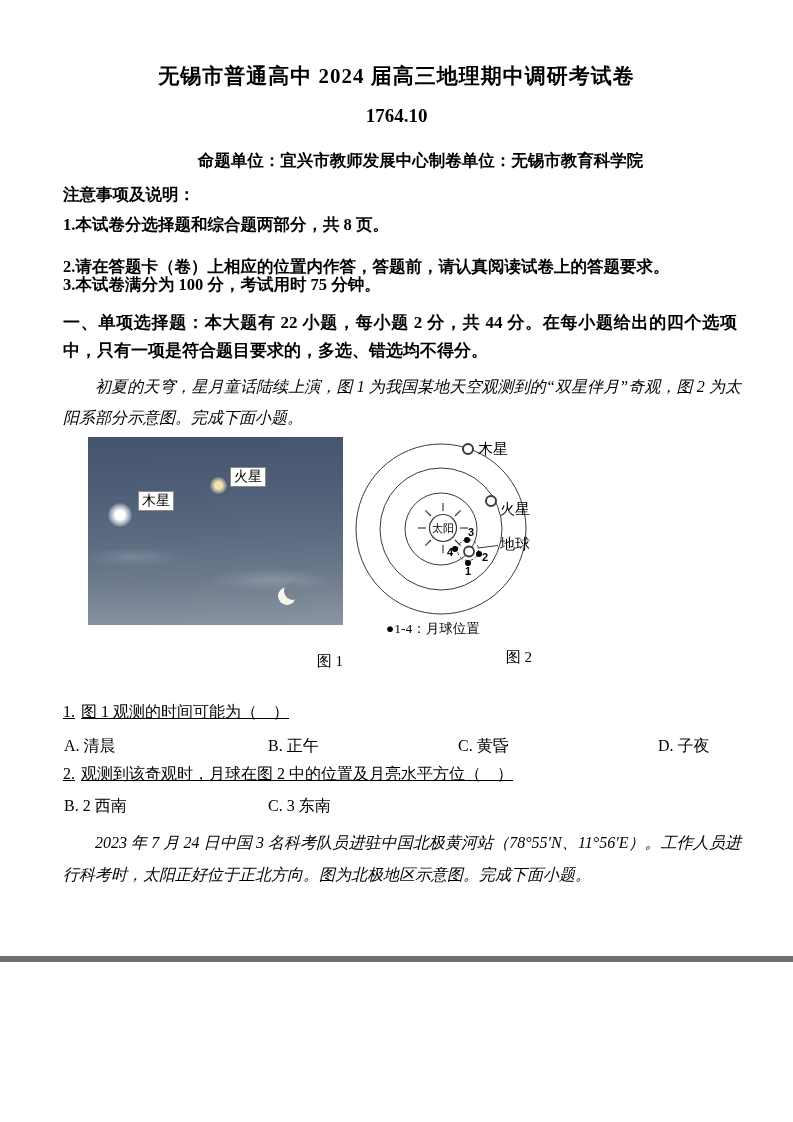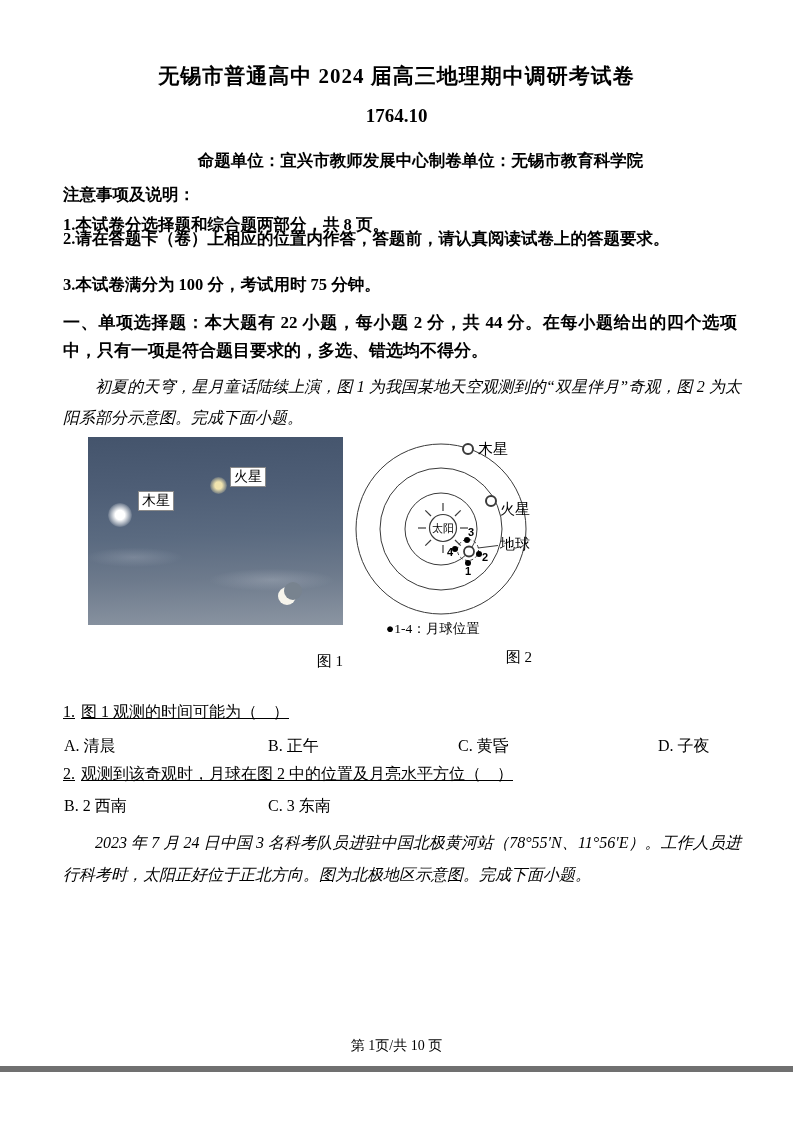--- a/index.html
+++ b/index.html
@@ -1,17 +1,17 @@
 <!DOCTYPE html>
 <html><head>
 <meta charset="utf-8">
 <style>
   html,body{margin:0;padding:0;background:#ffffff;}
   .page{
-    position:relative;width:793px;height:1072px;background:#ffffff;overflow:hidden;
+    position:relative;width:793px;height:962px;background:#ffffff;overflow:hidden;
     font-family:"Liberation Serif","DejaVu Serif",serif;color:#000;
   }
   .abs{position:absolute;}
   .centered{left:0;width:793px;text-align:center;}
   .title{top:62px;font-size:21px;font-weight:bold;letter-spacing:1px;}
   .date{top:105px;font-size:19px;font-weight:bold;}
   .issuer{top:150px;font-size:16.5px;font-weight:bold;padding-left:24px;}
   .bold-line{left:63px;width:676px;font-size:16.5px;font-weight:bold;}
   .section-heading{top:309px;left:63px;width:674px;font-size:17px;font-weight:bold;line-height:27.5px;text-align:justify;}
   .passage{left:63px;width:678px;font-size:16px;font-style:italic;line-height:31px;text-indent:2em;text-align:justify;}
@@ -51,21 +51,21 @@
 <body>
 
 <div class="page">
 
   <div class="abs centered title">无锡市普通高中 2024 届高三地理期中调研考试卷</div>
   <div class="abs centered date">1764.10</div>
   <div class="abs centered issuer">命题单位：宜兴市教师发展中心制卷单位：无锡市教育科学院</div>
 
   <div class="abs bold-line" style="top:184px">注意事项及说明：</div>
   <div class="abs bold-line" style="top:214px">1.本试卷分选择题和综合题两部分，共 8 页。</div>
-  <div class="abs bold-line" style="top:228px">2.请在答题卡（卷）上相应的位置内作答，答题前，请认真阅读试卷上的答题要求。</div>
+  <div class="abs bold-line" style="top:256px">2.请在答题卡（卷）上相应的位置内作答，答题前，请认真阅读试卷上的答题要求。</div>
   <div class="abs bold-line" style="top:274px">3.本试卷满分为 100 分，考试用时 75 分钟。</div>
 
   <div class="abs section-heading">一、单项选择题：本大题有 22 小题，每小题 2 分，共 44 分。在每小题给出的四个选项中，只有一项是符合题目要求的，多选、错选均不得分。</div>
 
   <div class="abs passage" style="top:371px">初夏的天穹，星月童话陆续上演，图 1 为我国某地天空观测到的“双星伴月”奇观，图 2 为太阳系部分示意图。完成下面小题。</div>
 
   <div class="abs photo">
     <div class="planet-glow jupiter-dot"></div>
     <div class="label-box jupiter-label">木星</div>
     <div class="planet-glow mars-dot"></div>

